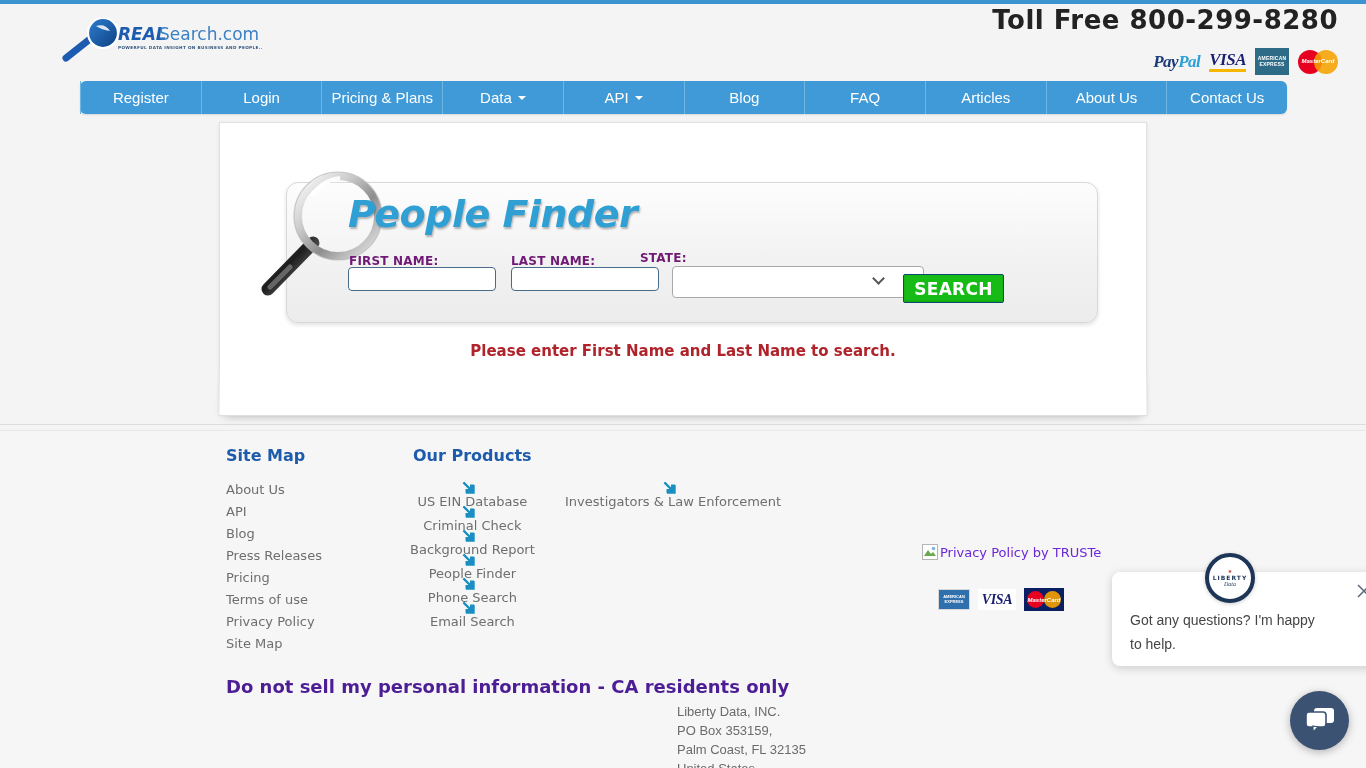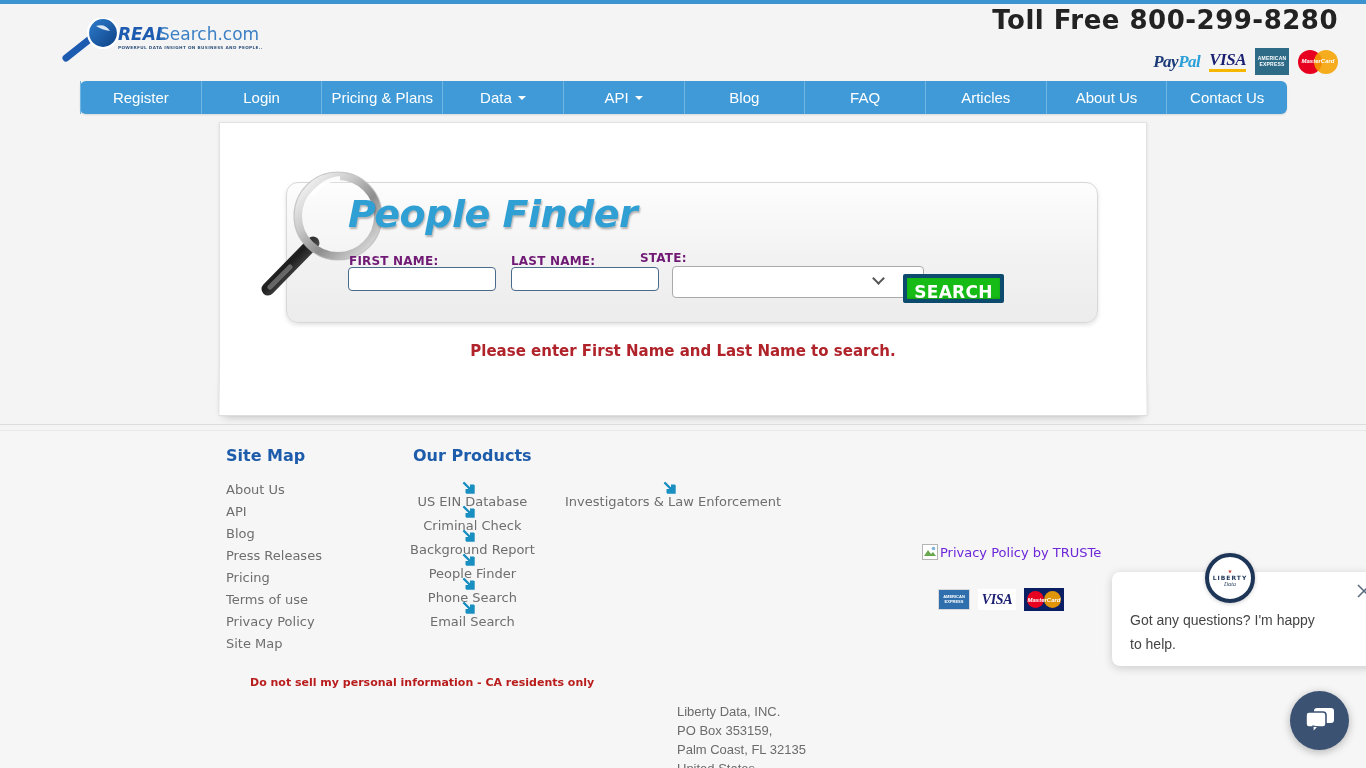--- a/index.html
+++ b/index.html
@@ -153,21 +153,21 @@
     pointer-events: none;
   }
   .select-caret::before {
     content: ""; position: absolute; left: 0; top: 0;
     width: 7px; height: 7px; border-right: 2px solid #555; border-bottom: 2px solid #555;
     transform: rotate(45deg);
   }
 
   .search-btn {
     position: absolute; left: 903px; top: 274px; width: 101px; height: 29px;
-    background: #16bb16; border: 4px solid #0c4a6e; border-radius: 2px;
+    background: #16bb16; border: 1px solid #0c4a6e; border-radius: 2px;
     color: #ffffff; font-size: 17px; font-weight: bold;
     font-family: "DejaVu Sans", sans-serif; letter-spacing: .3px;
     cursor: pointer; line-height: 27px; text-align: center;
     box-shadow: inset 0 -1px 2px rgba(0,0,0,.15);
   }
 
   .error-msg {
     position: absolute; left: 219px; top: 342px; width: 928px;
     text-align: center; color: #b0232a; font-size: 15px; font-weight: bold;
     font-family: "DejaVu Sans", sans-serif;
@@ -205,23 +205,22 @@
   .arrow-icon {
     width: 13px; height: 13px; margin-right: 7px; flex: 0 0 13px; display: block;
   }
   .prod-row a {
     font-size: 13px; color: #6e6e6e; text-decoration: none;
     font-family: "DejaVu Sans", sans-serif; white-space: nowrap;
   }
 
   .donotsell {
     position: absolute; left: 226px; top: 245px;
-    font-size: 11px; font-weight: bold; color: #b91c1c;
+    font-size: 18px; font-weight: bold; color: #4c1d95;
     font-family: "DejaVu Sans", sans-serif;
-    margin-left: 24px;
   }
 
   .address {
     position: absolute; left: 677px; top: 271px;
     font-size: 13px; color: #6b6b6b; line-height: 19px;
     font-family: "Liberation Sans", sans-serif;
   }
 
   
   .truste {

